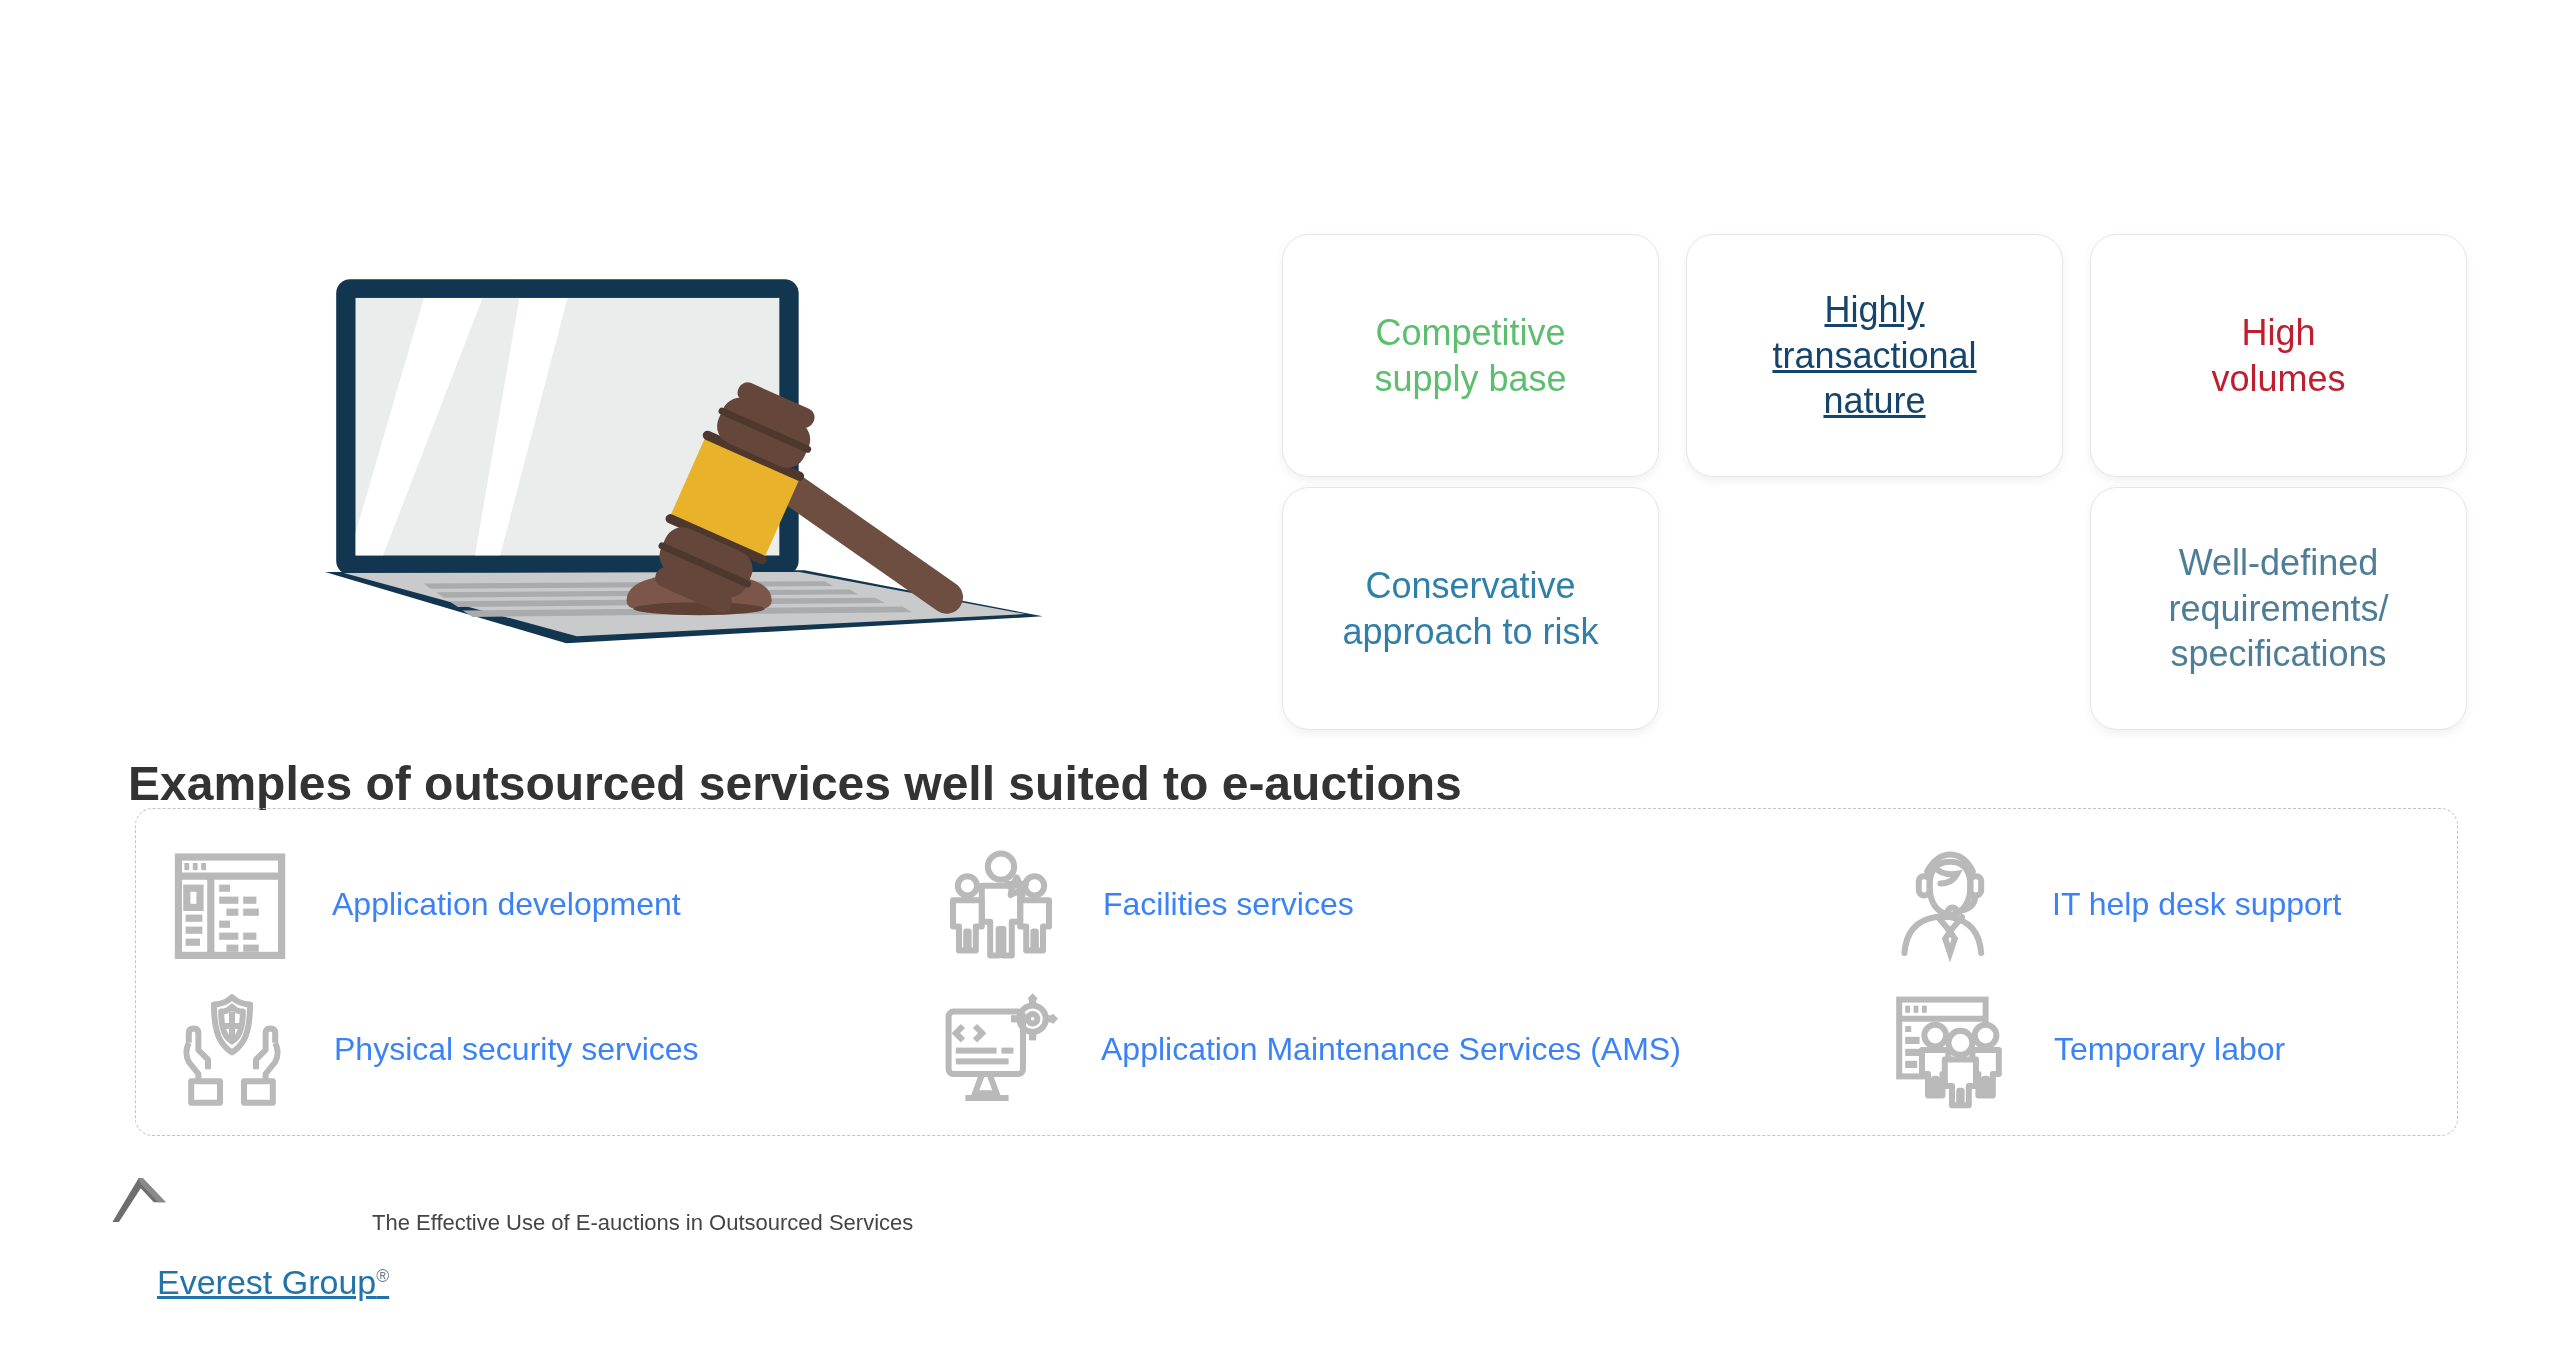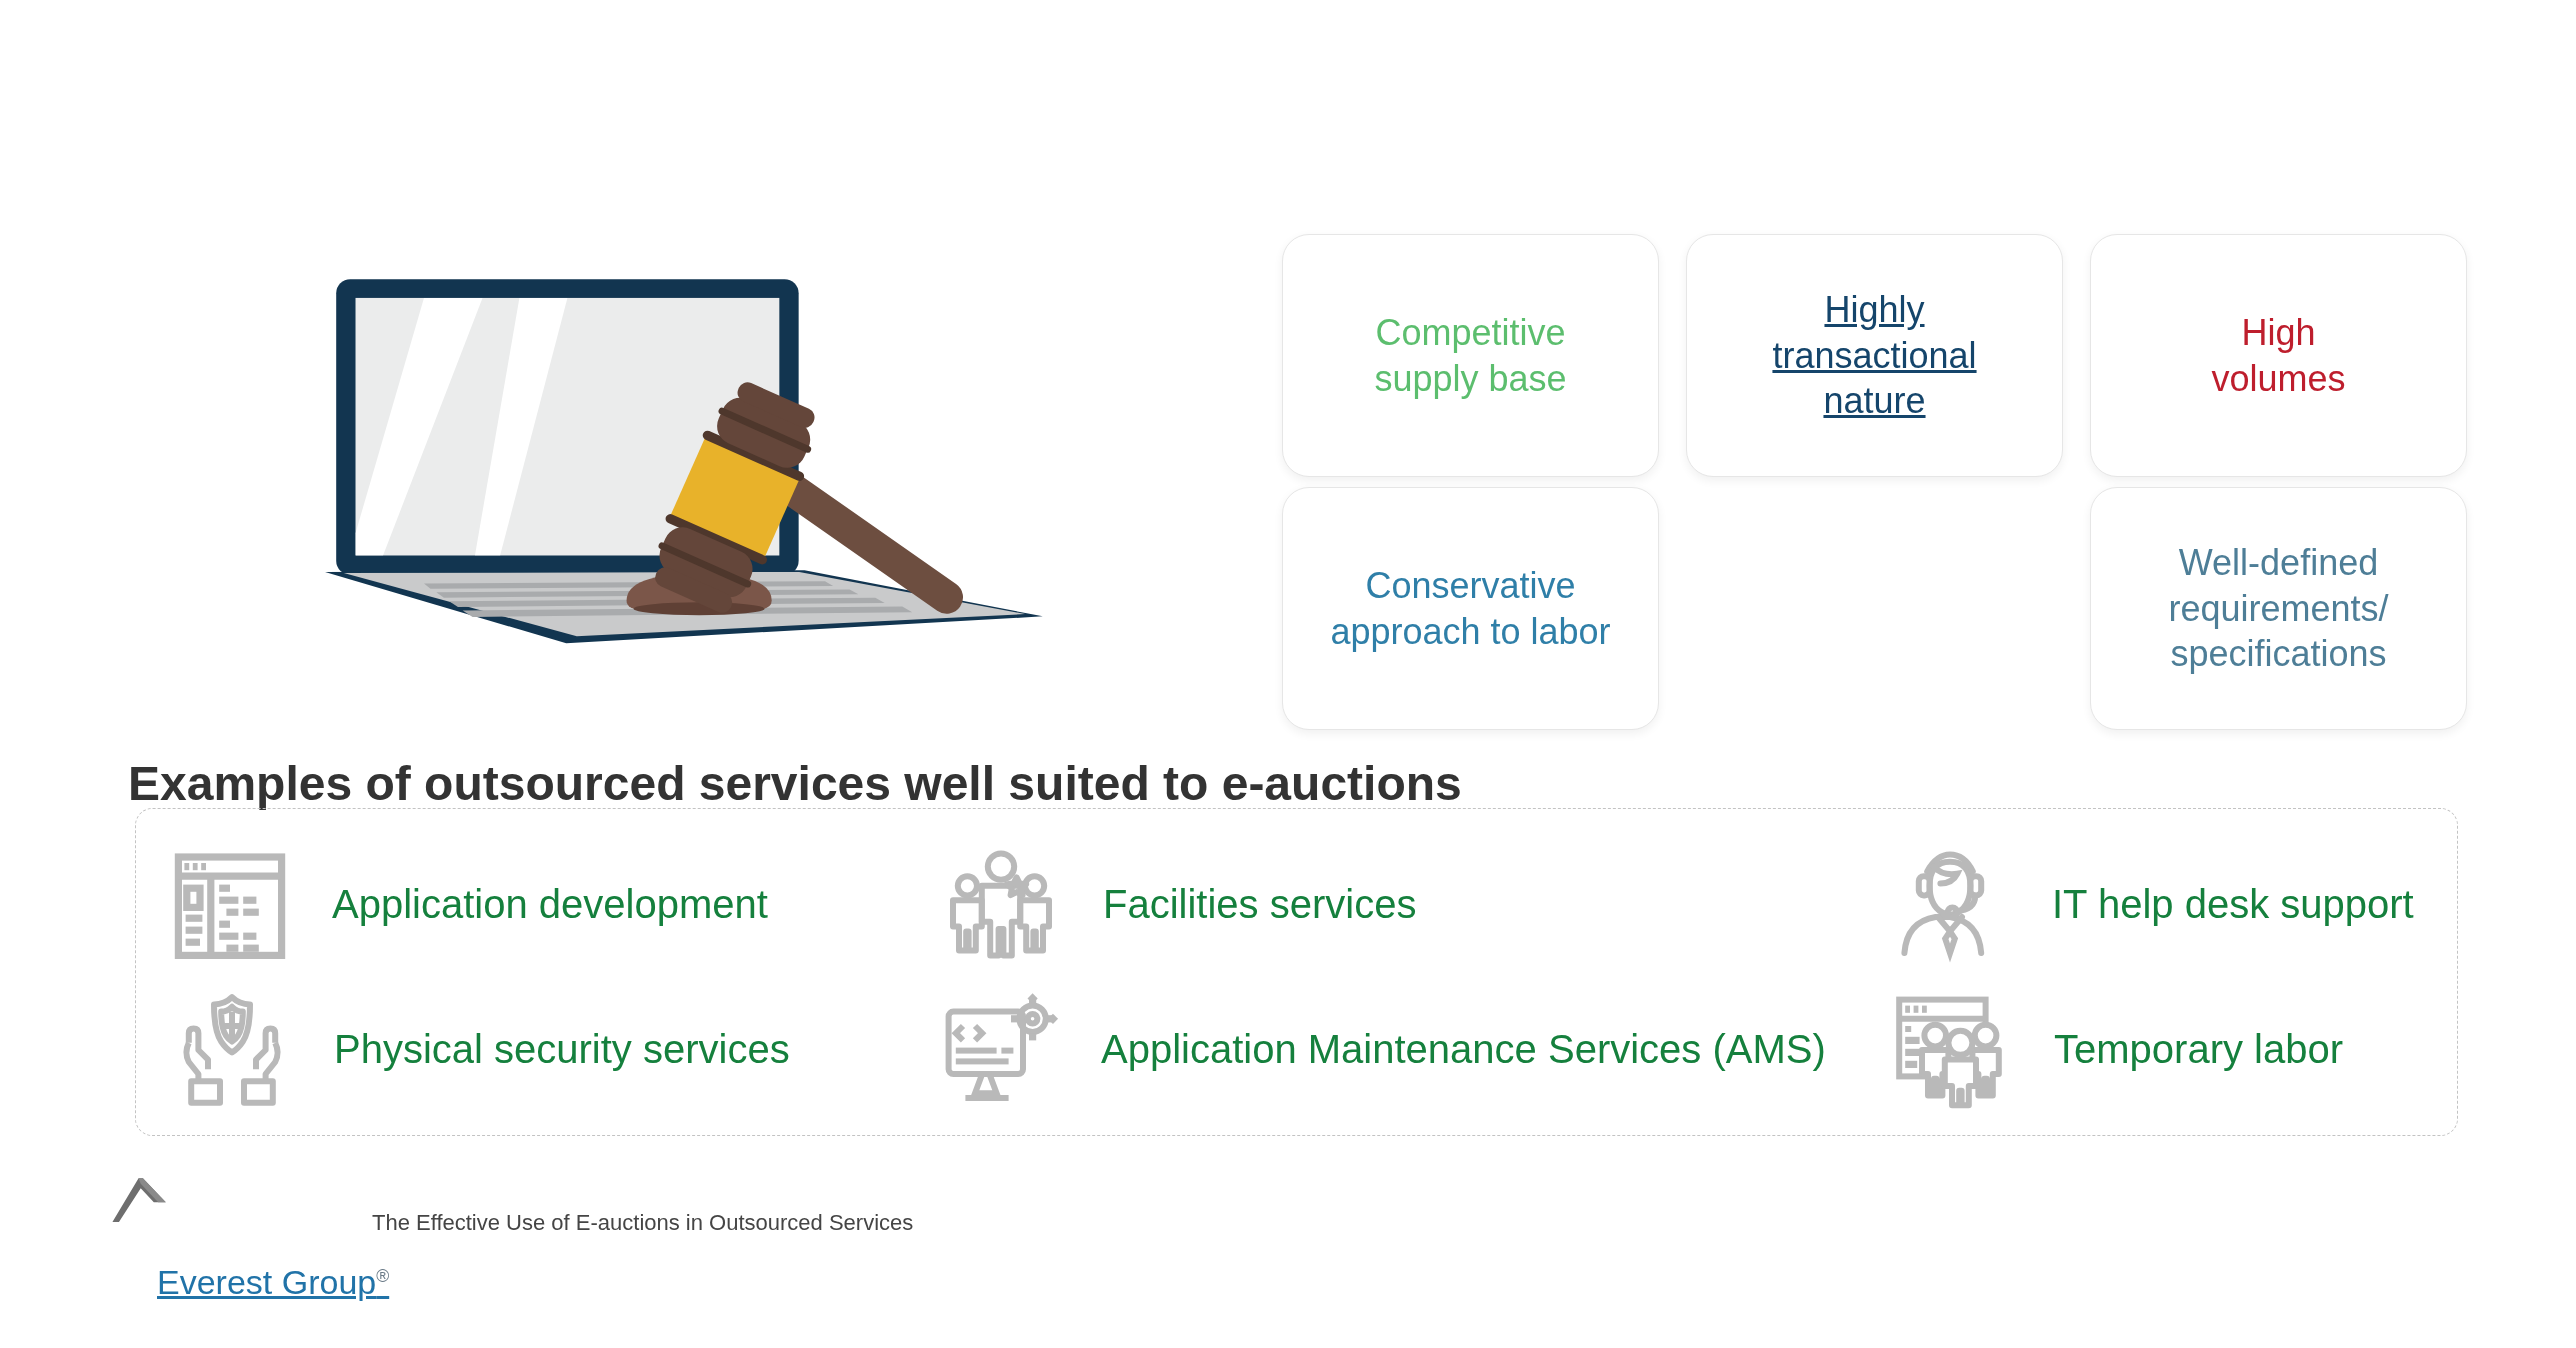--- a/index.html
+++ b/index.html
@@ -40,21 +40,21 @@
     font-size:48px;font-weight:700;color:#333333;
   }
   .examples-panel{
     position:absolute;left:135px;top:808px;width:2323px;height:328px;
     border:1.2px dashed #c3c3c3;border-radius:17.6px;box-sizing:border-box;
   }
   .example-item{
     position:absolute;display:flex;align-items:center;gap:42px;height:123px;
   }
   .example-item .icon{width:120px;height:120px;flex:0 0 auto;}
-  .item-label{font-size:40px;color:#15803d;font-weight:400;}
+  .item-label{font-size:32px;color:#3b82f6;font-weight:400;}
   .it-r1c1{left:170px;top:843px;}
   .it-r1c2{left:941px;top:843px;}
   .it-r1c3{left:1890px;top:843px;}
   .it-r2c1{left:172px;top:988px;}
   .it-r2c2{left:939px;top:988px;}
   .it-r2c3{left:1892px;top:988px;align-items:center;}
   
   .laptop-illustration{position:absolute;left:304px;top:258px;width:761px;height:410px;}
   
   .footer-logo{position:absolute;left:109px;top:1174px;width:70px;height:49px;}
@@ -128,21 +128,21 @@
     <div class="box-label c-navy">Highly
 transactional
 nature</div>
   </div>
   <div class="box pos-r1c3">
     <div class="box-label c-red">High
 volumes</div>
   </div>
   <div class="box pos-r2c1">
     <div class="box-label c-steel">Conservative
-approach to labor</div>
+approach to risk</div>
   </div>
   <div class="box pos-r2c3">
     <div class="box-label c-teal">Well-defined
 requirements/
 specifications</div>
   </div>
 
   <div class="examples-heading">Examples of outsourced services well suited to e-auctions</div>
   <div class="examples-panel"></div>
 

